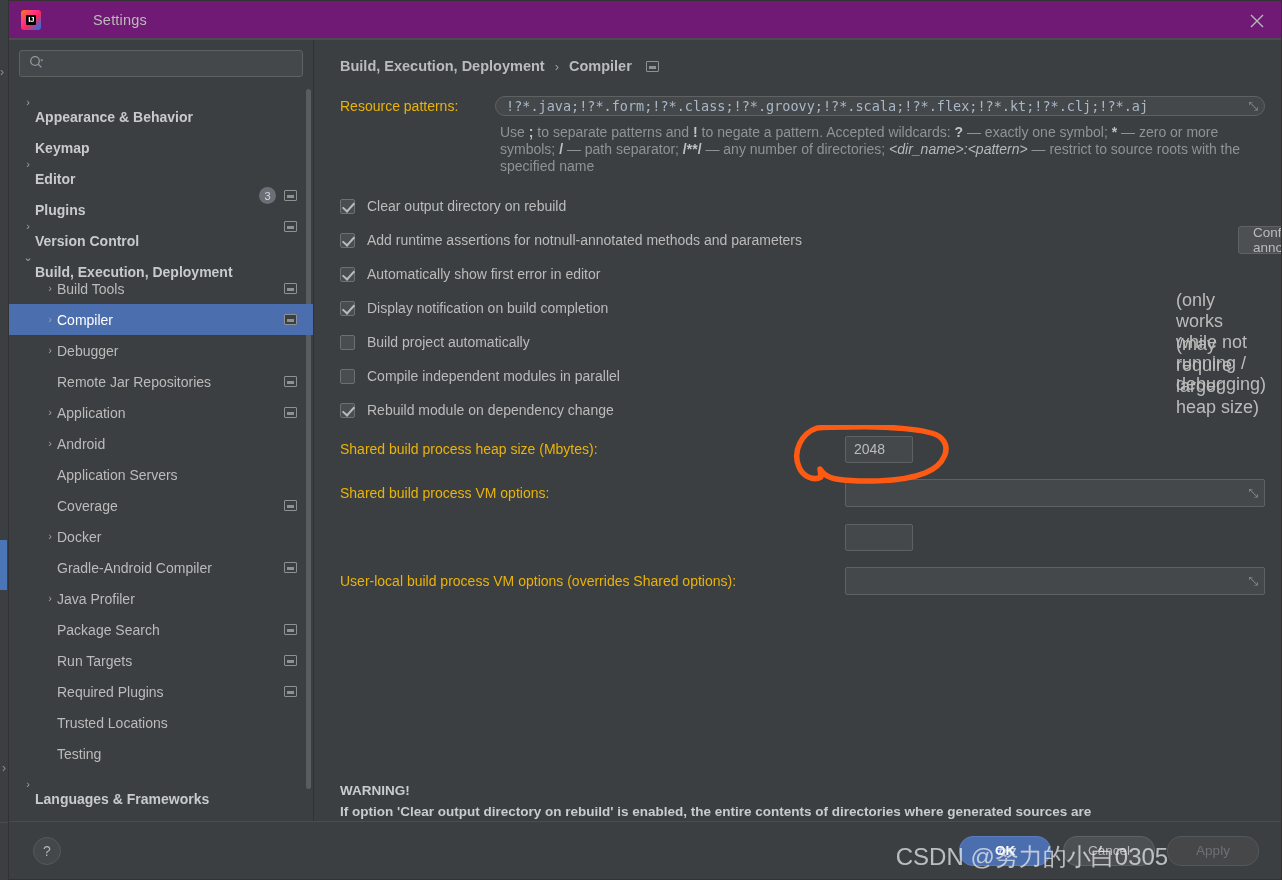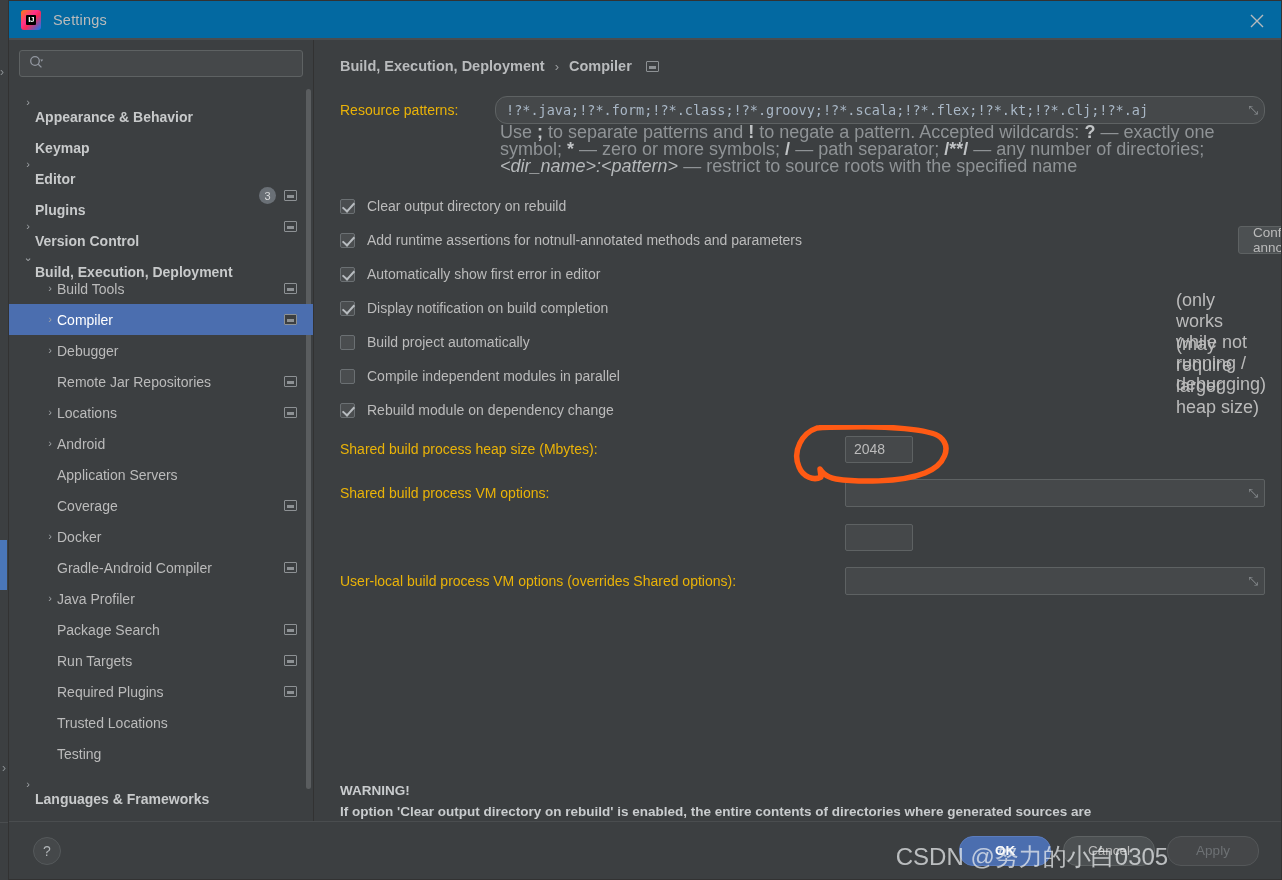--- a/index.html
+++ b/index.html
@@ -74,25 +74,26 @@
   
   .dialog {
     position: absolute; left: 8px; top: 0px;
     width: 1274px; height: 880px;
     background: #3c3f41;
     border: 1px solid #323232;
     display: flex; flex-direction: column;
   }
   .titlebar {
     height: 38px; flex: 0 0 38px;
-    background: #0369a1;
+    background: #701a75;
     display: flex; align-items: center;
     padding: 0 0 0 12px;
     position: relative;
     border-bottom: 1px solid #4a4d4f;
+    gap: 40px;
   }
   .app-logo {
     width: 20px; height: 20px; margin-right: 12px; flex: 0 0 20px;
     position: relative; border-radius: 3px;
     background: linear-gradient(135deg,#f97a12 0%, #ff318c 40%, #fe2857 55%, #087cfa 100%);
     display: flex; align-items: center; justify-content: center;
   }
   .app-logo .ij {
     color: #ffffff; font-family: "Liberation Sans", sans-serif;
     font-size: 8px; font-weight: 700; letter-spacing: -.5px;
@@ -188,36 +189,36 @@
     position: absolute; right: 16px; top: 58px;
     display: flex; gap: 20px; align-items: center;
   }
   .nav-arrow { color: #7b7f82; font-size: 18px; line-height: 1; cursor: default; }
 
   .row-rp { display: flex; align-items: center; margin-top: 14px; }
   .lbl { color: #eab308; font-size: 14px; }
   .rp-label { width: 155px; flex: 0 0 155px; }
   .textfield {
     background: #45484a; border: 1px solid #5e6263; border-radius: 12px;
-    height: 28px; display: flex; align-items: center;
+    height: 20px; display: flex; align-items: center;
     padding: 0 10px; position: relative;
   }
   .textfield .tval {
     color: #a9b7c6; font-family: "DejaVu Sans Mono", monospace; font-size: 13.5px;
     white-space: nowrap; overflow: hidden;
   }
   .expand-ico {
     position: absolute; right: 6px; top: 50%; transform: translateY(-50%);
     color: #8d9194; font-size: 12px; line-height: 1;
   }
   .rp-field { flex: 1 1 auto; }
 
   .hint {
-    color: #8f9396; font-size: 18px; line-height: 17px;
-    margin: 0 0 0 160px; max-width: 742px;
+    color: #8f9396; font-size: 14px; line-height: 17px;
+    margin: 8px 0 0 160px; max-width: 742px;
   }
   .hint b { color: #c0c3c5; font-weight: bold; }
   .hint i { color: #b6b9bb; font-style: italic; }
 
   .checks { margin-top: 14px; }
   .check-row {
     display: flex; align-items: center; height: 34px;
   }
   .cb {
     width: 15px; height: 15px; flex: 0 0 15px;
@@ -436,21 +437,21 @@
               <div class="spacer-1"></div>
               <div class="nochev"></div>
               <div class="label">Remote Jar Repositories</div>
               <div class="right">
                 <div class="mini-icon"></div>
               </div>
             </div>
             <div class="tree-row">
               <div class="spacer-1"></div>
               <div class="chev">›</div>
-              <div class="label">Locations</div>
+              <div class="label">Application</div>
               <div class="right">
                 <div class="mini-icon"></div>
               </div>
             </div>
             <div class="tree-row">
               <div class="spacer-1"></div>
               <div class="chev">›</div>
               <div class="label">Android</div>
             </div>
             <div class="tree-row">

